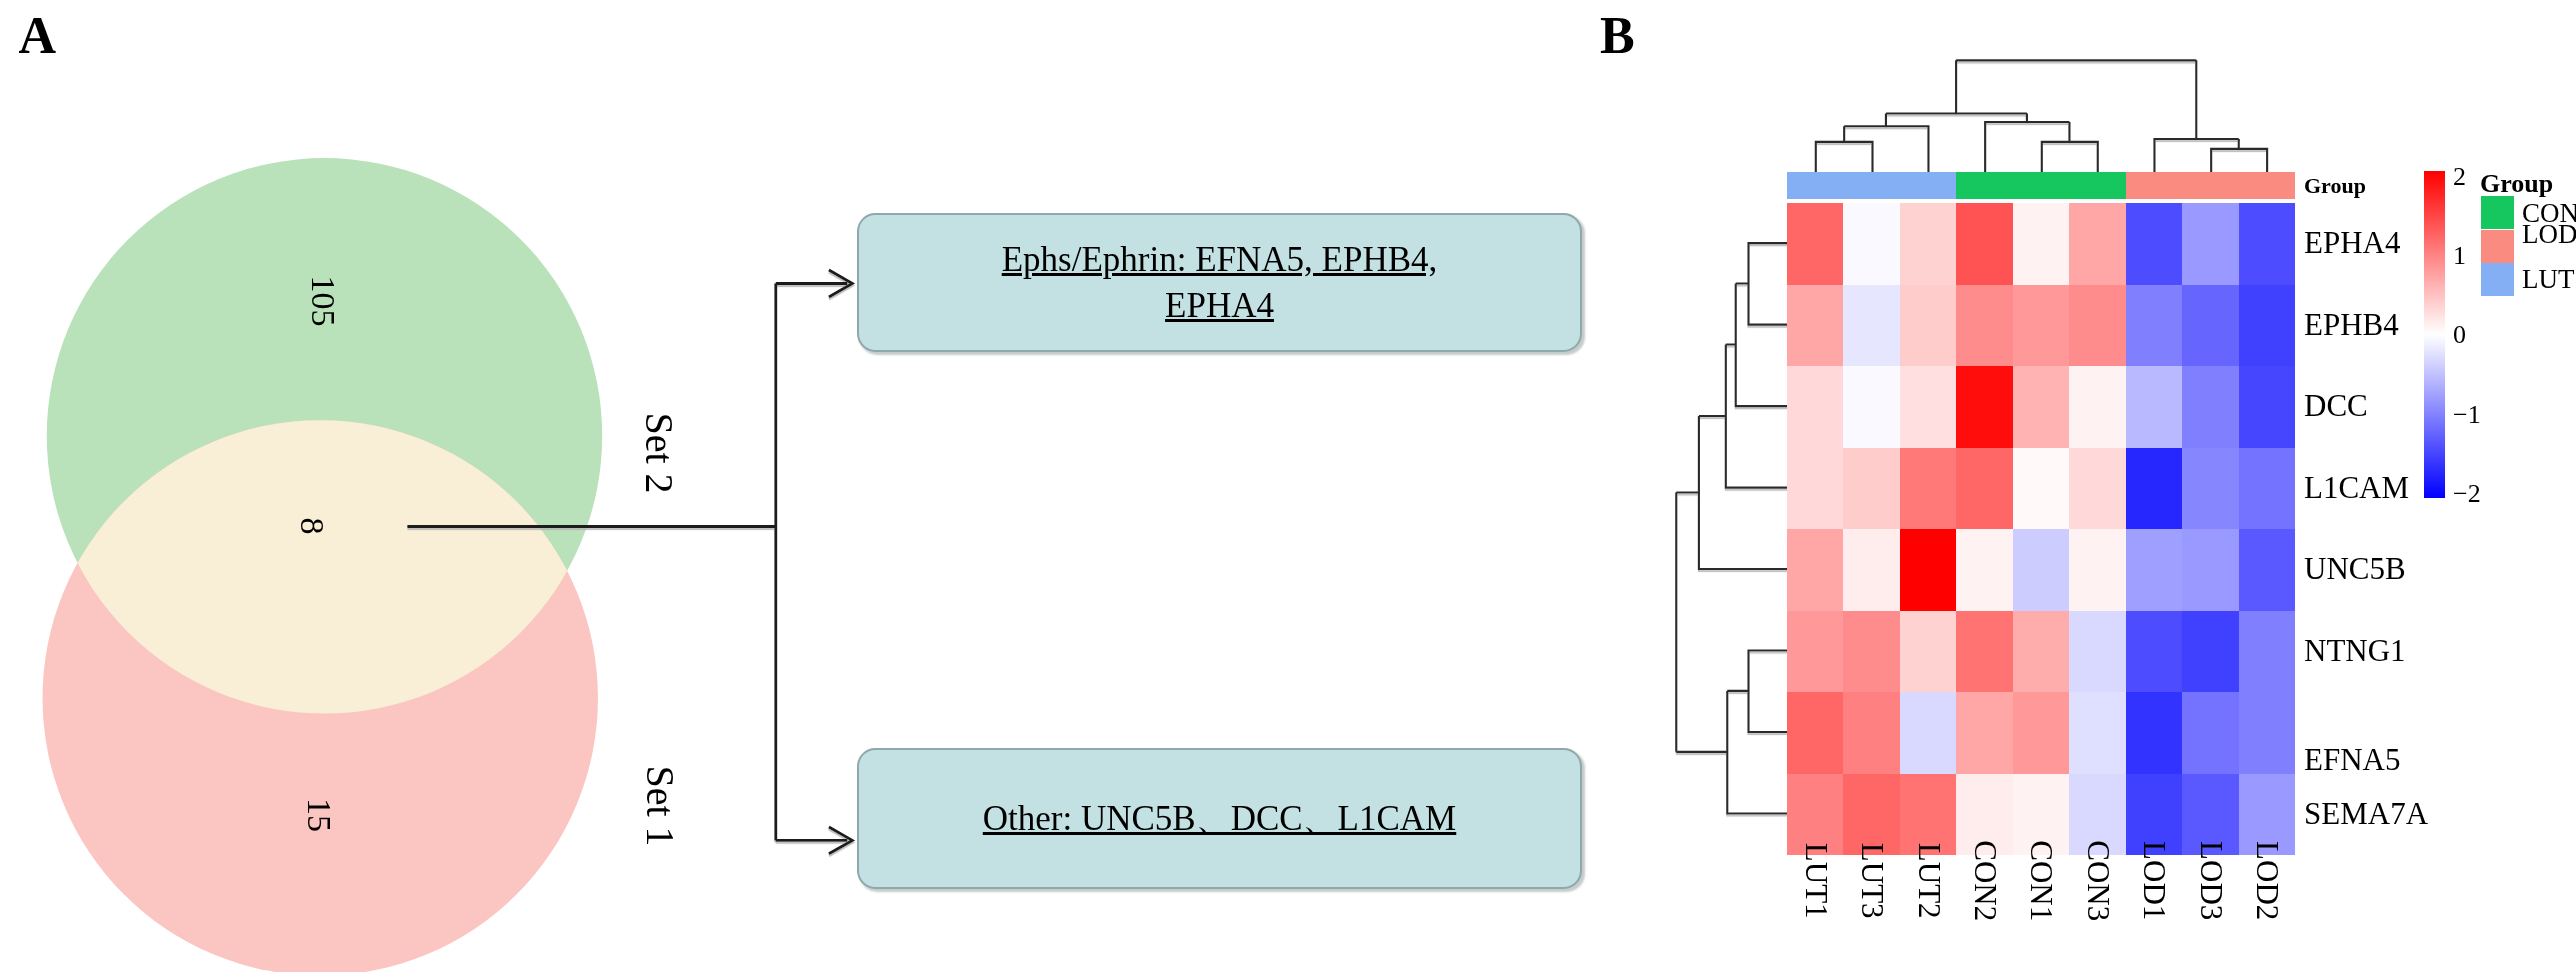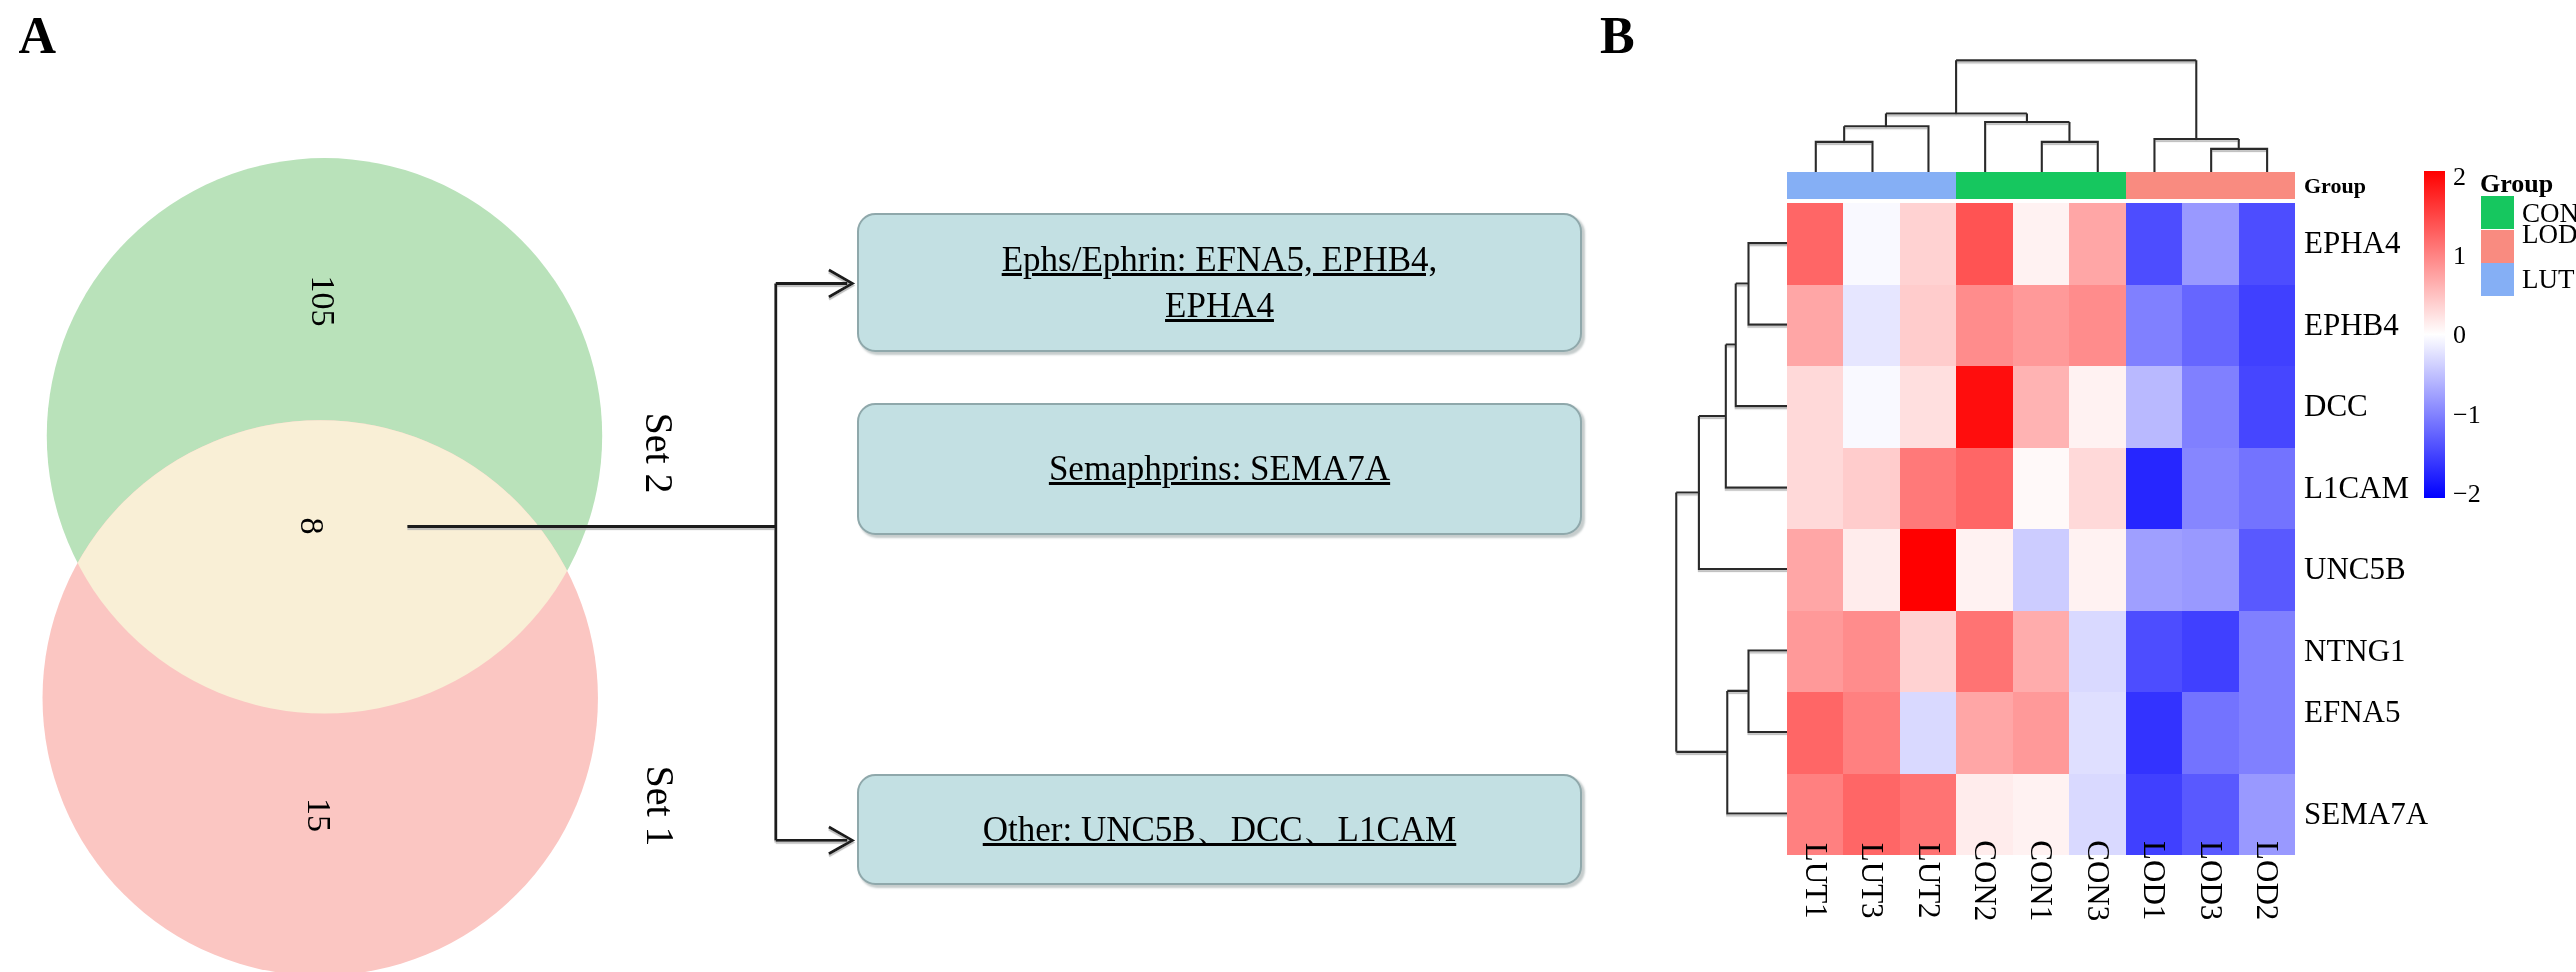--- a/index.html
+++ b/index.html
@@ -81,24 +81,21 @@
 
   <div class="vtext venn-num" style="left:323px;top:301px;">105</div>
   <div class="vtext venn-num" style="left:312px;top:526px;">8</div>
   <div class="vtext venn-num" style="left:319px;top:815px;">15</div>
   <div class="vtext set-label" style="left:659px;top:453px;">Set 2</div>
   <div class="vtext set-label" style="left:660px;top:806px;">Set 1</div>
 
   <div class="gene-box" style="top: 213px; height: 139px; background: rgb(195, 224, 227); border-color: rgb(143, 168, 171);">
     <span class="bt">Ephs/Ephrin: EFNA5, EPHB4, EPHA4</span>
   </div>
-  <div class="gene-box" style="top: 403px; height: 132px; background: rgb(195, 224, 227); border-color: rgb(143, 168, 171);">
-    <span class="bt">Semaphprins: SEMA7A</span>
-  </div>
-  <div class="gene-box" style="top: 774px; height: 111px; background: rgb(195, 224, 227); border-color: rgb(143, 168, 171);">
+  <div class="gene-box" style="top: 748px; height: 141px; background: rgb(195, 224, 227); border-color: rgb(143, 168, 171);">
     <span class="bt">Other: UNC5B、DCC、L1CAM</span>
   </div>
 
   <div class="panel-label" style="left:1600px;top:10px;">B</div>
 
   <div id="annobar">
       <div class="anno-seg" style="flex: 3 1 0%; background: rgb(133, 175, 245);"></div>
       <div class="anno-seg" style="flex: 3 1 0%; background: rgb(22, 199, 95);"></div>
       <div class="anno-seg" style="flex: 3 1 0%; background: rgb(249, 139, 128);"></div>
     </div>
@@ -181,21 +178,21 @@
 
   <div id="colorbar" style="background: linear-gradient(rgb(255, 0, 0), rgb(255, 255, 255), rgb(0, 0, 255));"></div>
   <div id="legend-title">Group</div>
 
 <div class="rowlabel" style="top: 243px;">EPHA4</div>
     <div class="rowlabel" style="top: 325px;">EPHB4</div>
     <div class="rowlabel" style="top: 406px;">DCC</div>
     <div class="rowlabel" style="top: 488px;">L1CAM</div>
     <div class="rowlabel" style="top: 569px;">UNC5B</div>
     <div class="rowlabel" style="top: 651px;">NTNG1</div>
-    <div class="rowlabel" style="top: 712px; text-align: center;">EFNA5</div>
+    <div class="rowlabel" style="top: 760px; text-align: center;">EFNA5</div>
     <div class="rowlabel" style="top: 814px;">SEMA7A</div>
     <div class="collabel" style="left: 1816px; top: 863px;">LUT1</div>
     <div class="collabel" style="left: 1872px; top: 863px;">LUT3</div>
     <div class="collabel" style="left: 1929px; top: 863px;">LUT2</div>
     <div class="collabel" style="left: 1985px; top: 863px;">CON2</div>
     <div class="collabel" style="left: 2041px; top: 863px;">CON1</div>
     <div class="collabel" style="left: 2098px; top: 863px;">CON3</div>
     <div class="collabel" style="left: 2154px; top: 863px;">LOD1</div>
     <div class="collabel" style="left: 2211px; top: 863px;">LOD3</div>
     <div class="collabel" style="left: 2267px; top: 863px;">LOD2</div>

